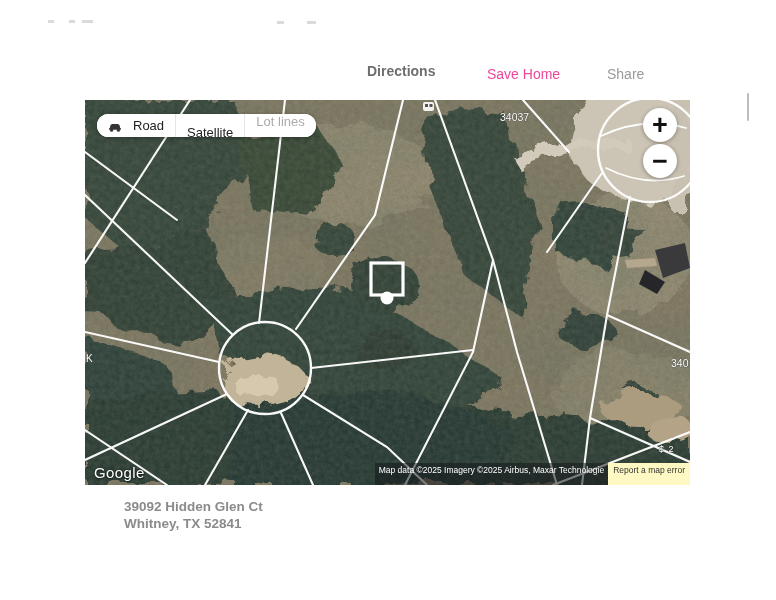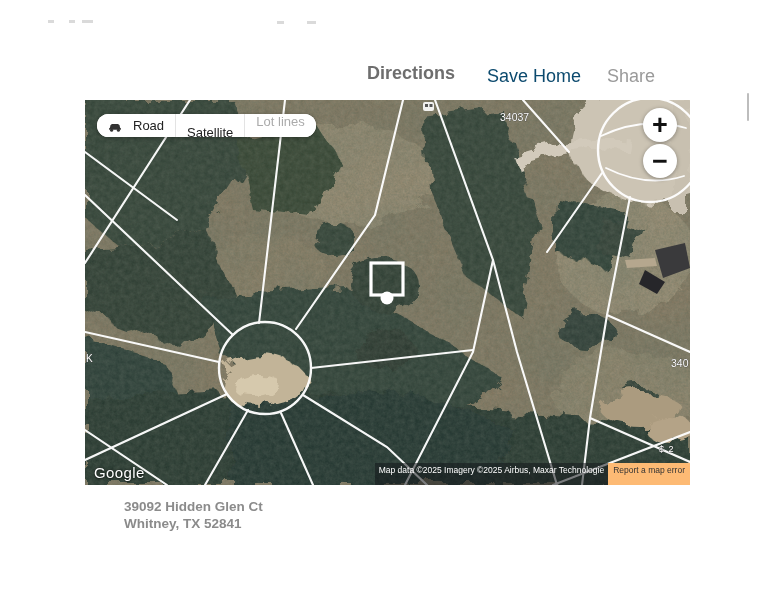--- a/index.html
+++ b/index.html
@@ -3,23 +3,23 @@
 <meta charset="utf-8">
 <style>
   html,body{margin:0;padding:0;background:#ffffff;}
   body{width:776px;height:600px;position:relative;overflow:hidden;
        font-family:"Liberation Sans", sans-serif;}
 
   
   .frag{position:absolute;height:3px;background:#bdbdbd;opacity:.55;filter:blur(.4px);}
 
   
-  .action{position:absolute;font-size:18px;cursor:pointer;white-space:nowrap;}
+  .action{position:absolute;font-size:14px;cursor:pointer;white-space:nowrap;}
   .action.directions{left:367px;top:63px;font-weight:700;color:#6e6e6e;}
-  .action.save{left:487px;top:66px;color:#0c4a6e;}
+  .action.save{left:487px;top:66px;color:#ec4899;}
   .action.share{left:607px;top:66px;color:#9a9a9a;}
 
   
   .map{position:absolute;left:85px;top:100px;width:605px;height:385px;
        overflow:hidden;background:#87775f;}
   .map svg.imagery{position:absolute;left:0;top:0;display:block;}
 
   
   .type-bar{position:absolute;left:12px;top:14px;height:23px;display:flex;
     background:#fff;border-radius:12px;box-shadow:0 1px 4px rgba(0,0,0,.35);
@@ -41,21 +41,21 @@
 
   
   .google{position:absolute;left:9px;bottom:4px;color:#fff;font-size:15px;
     font-weight:500;letter-spacing:.4px;cursor:pointer;
     text-shadow:0 0 3px rgba(0,0,0,.65),0 1px 2px rgba(0,0,0,.5);text-align:center;}
 
   
   .attr{position:absolute;right:0;bottom:0;display:flex;height:22px;align-items:stretch;}
   .attr-text{background:rgba(20,24,28,.55);color:#fff;font-size:8.5px;
     line-height:14px;padding:0 4px;white-space:nowrap;}
-  .attr-report{background:#fdba74;color:#333;font-size:8.5px;line-height:14px;
+  .attr-report{background:#fef9c3;color:#333;font-size:8.5px;line-height:14px;
     padding:0 5px;white-space:nowrap;cursor:pointer;text-decoration:none;}
 
   
   .addr{position:absolute;left:85px;top:498px;color:#8b8b8b;font-size:13.5px;
     font-weight:700;line-height:17px;margin-left:39px;}
 
   
   .scroll-frag{position:absolute;left:747px;top:93px;width:2px;height:28px;
     background:#bdbdbd;border-radius:1px;}
 </style>

